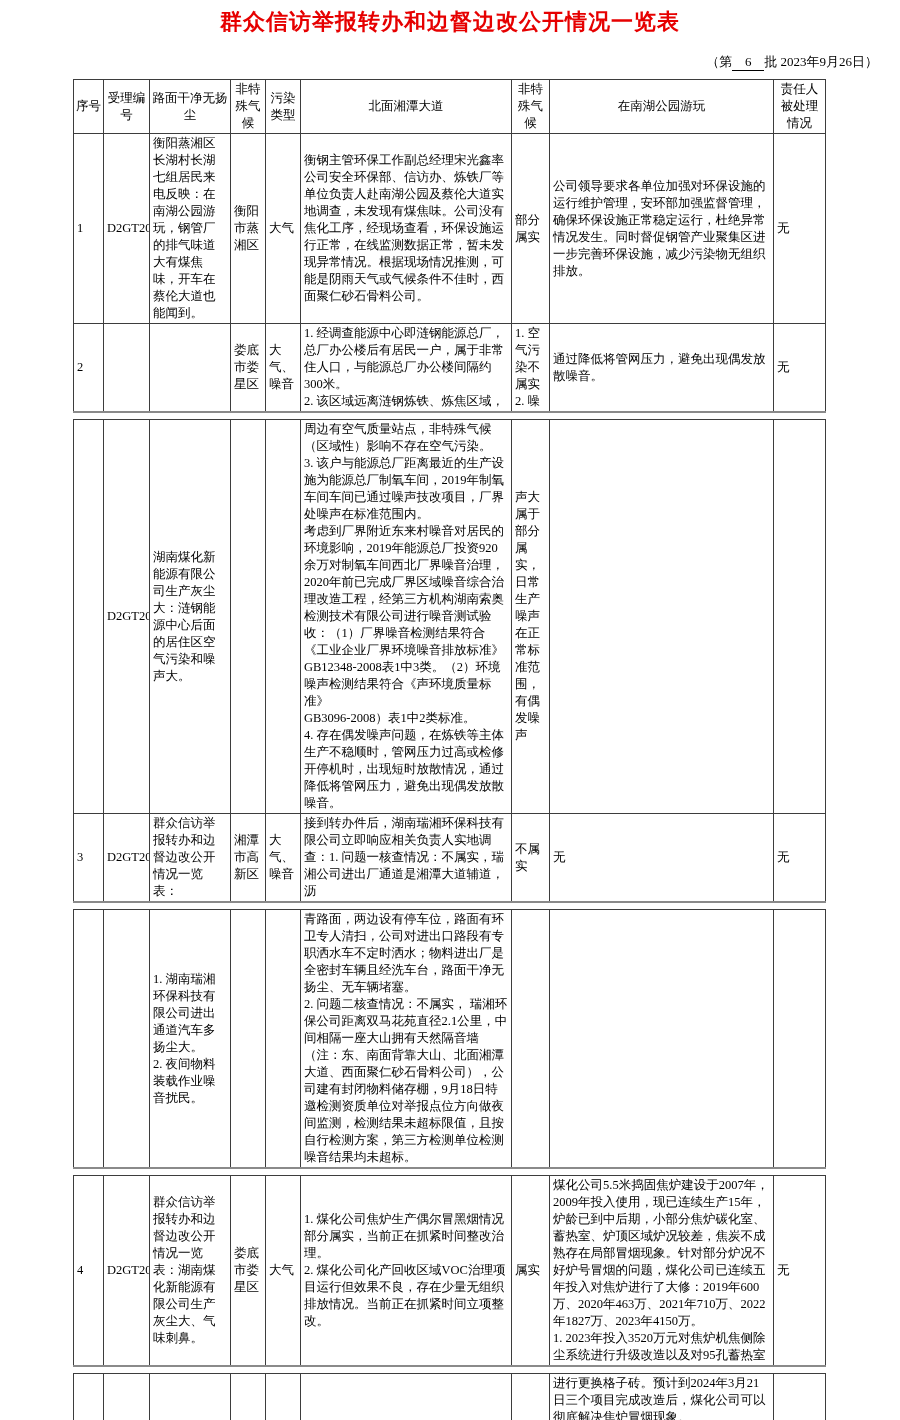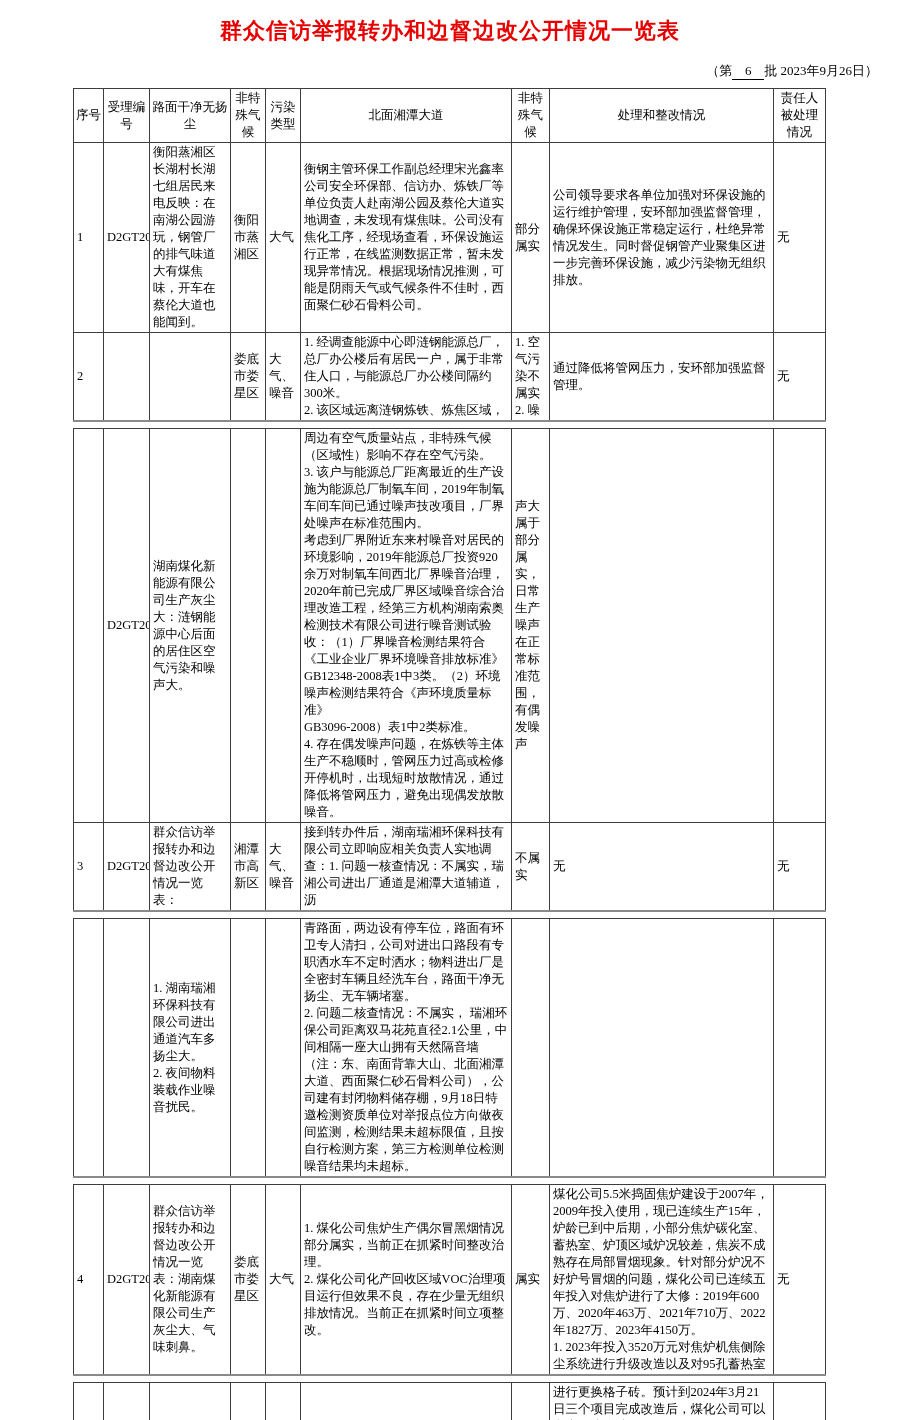--- a/index.html
+++ b/index.html
@@ -2,21 +2,21 @@
 <html><head>
 <meta charset="utf-8">
 <style>
   html,body{margin:0;padding:0;}
   body{
     width:900px;height:1420px;background:#ffffff;color:#000;
     font-family:"Liberation Serif","DejaVu Serif",serif;
     position:relative;overflow:hidden;
   }
   .title{
-    padding-top:16px;text-align:center;
+    padding-top:7px;text-align:center;
     font-family:"Liberation Sans","DejaVu Sans",sans-serif;
     font-weight:bold;font-size:22px;color:#e60000;letter-spacing:1px;
   }
   .subtitle{
     text-align:right;margin:16px 22px 8px 0;font-size:13px;color:#000;
   }
   .subtitle .batch{
     display:inline-block;min-width:14px;text-align:center;
     border-bottom:1px solid #000;padding:0 9px;
   }
@@ -65,21 +65,21 @@
   </colgroup>
   <tbody>
       <tr class="hrow">
     <th>序号</th>
     <th>受理编号</th>
     <th>路面干净无扬尘</th>
     <th>非特殊气候</th>
     <th>污染类型</th>
     <th>北面湘潭大道</th>
     <th>非特殊气候</th>
-    <th>处理和整改情况</th>
+    <th>在南湖公园游玩</th>
     <th>责任人被处理情况</th>
   </tr>
   <tr style="height:168px">
     <td class="ctr">1</td>
     <td class="code">D2GT202300017</td>
     <td class="jst">衡阳蒸湘区长湖村长湖七组居民来电反映：在南湖公园游玩，钢管厂的排气味道大有煤焦味，开车在蔡伦大道也能闻到。</td>
     <td class="ctr sm">衡阳市蒸湘区</td>
     <td class="ctr sm">大气</td>
     <td class="jst">衡钢主管环保工作副总经理宋光鑫率公司安全环保部、信访办、炼铁厂等单位负责人赴南湖公园及蔡伦大道实地调查，未发现有煤焦味。公司没有焦化工序，经现场查看，环保设施运行正常，在线监测数据正常，暂未发现异常情况。根据现场情况推测，可能是阴雨天气或气候条件不佳时，西面聚仁砂石骨料公司。</td>
     <td class="nrw">部分属实</td>
@@ -89,21 +89,21 @@
   <tr style="height:85px">
     <td class="ctr">2</td>
     <td class="code"></td>
     <td class="jst"></td>
     <td class="ctr sm">娄底市娄星区</td>
     <td class="ctr sm">大气、噪音</td>
     <td class="jst top">1. 经调查能源中心即涟钢能源总厂，总厂办公楼后有居民一户，属于非常住人口，与能源总厂办公楼间隔约300米。
 2. 该区域远离涟钢炼铁、炼焦区域，</td>
     <td class="top nrw">1. 空气污染不属实
 2. 噪</td>
-    <td class="jst">通过降低将管网压力，安环部加强监督管理。</td>
+    <td class="jst">通过降低将管网压力，避免出现偶发放散噪音。</td>
     <td>无</td>
   </tr>
 </tbody>
   </table>
 
 <table class="tbl">
   <colgroup>
     <col style="width:30px">
       <col style="width:46px">
       <col style="width:81px">

